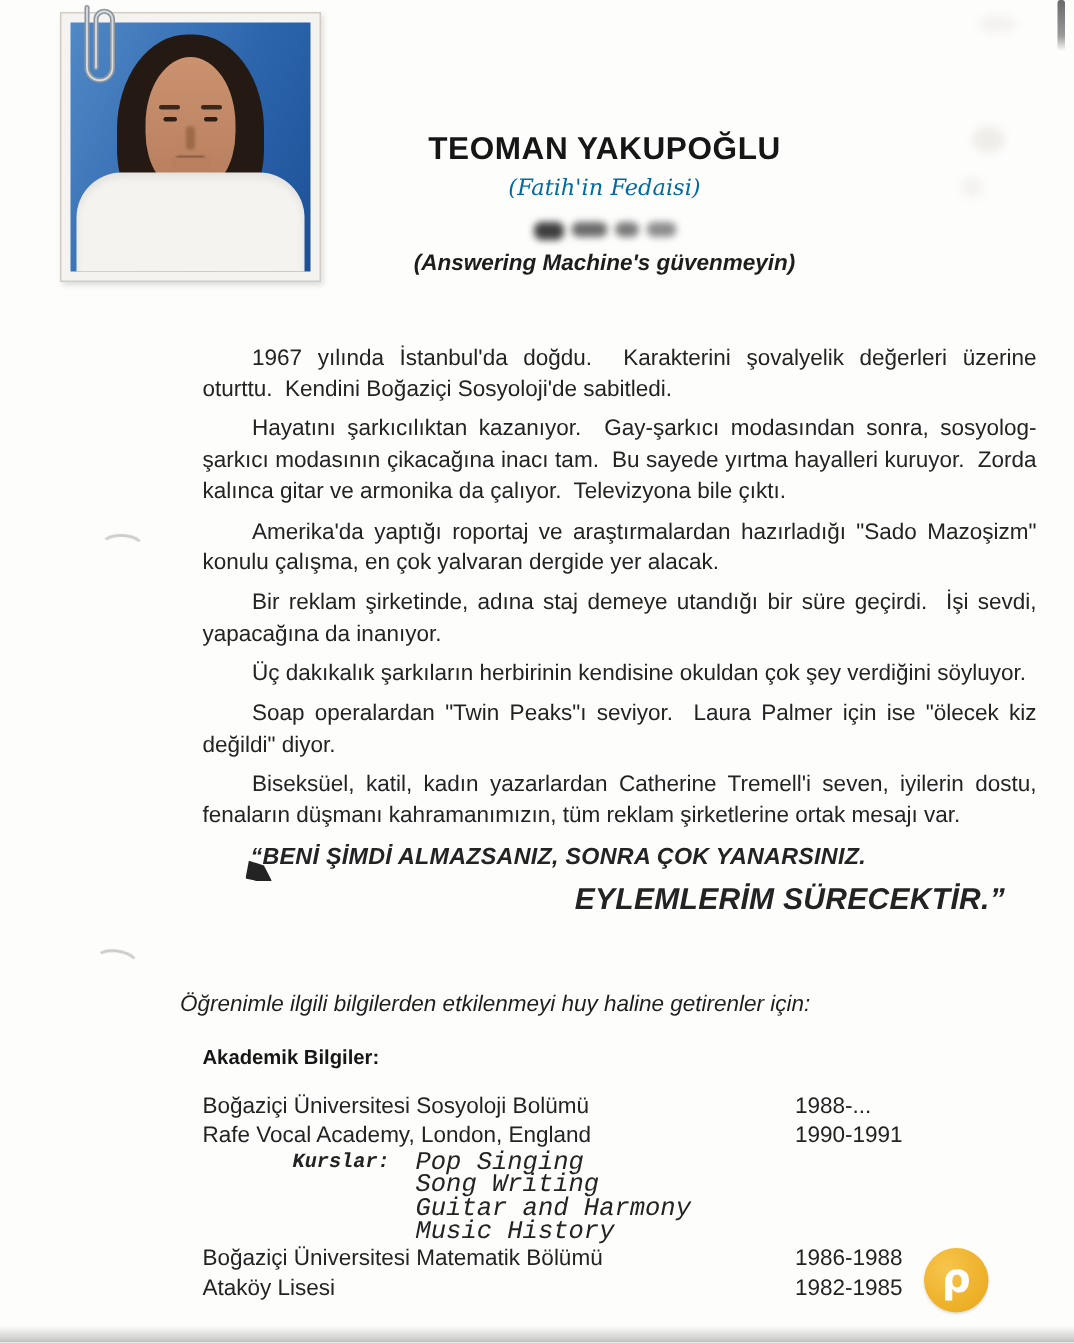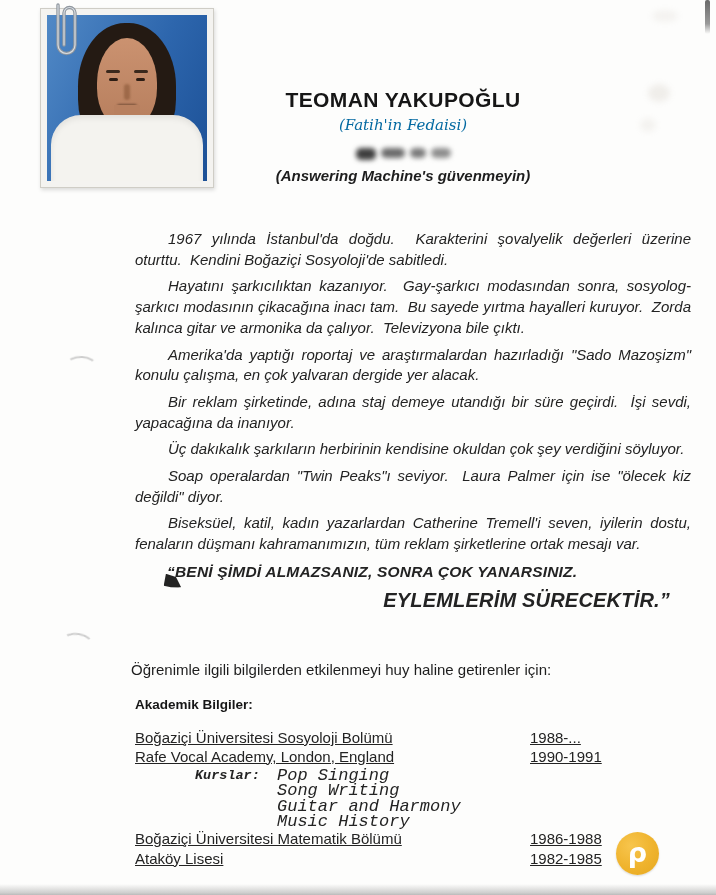--- a/index.html
+++ b/index.html
@@ -52,37 +52,37 @@
   .phone-smudge { display:flex; justify-content:center; gap:5px; margin-top:14px; height:12px; }
   .phone-smudge i { display:block; border-radius:5px; filter:blur(2.5px); }
   .phone-smudge .b1 { width:20px; height:12px; background:#3f3f3f; }
   .phone-smudge .b2 { width:24px; height:10px; background:#6b6b6b; }
   .phone-smudge .b3 { width:16px; height:10px; background:#7a7a7a; }
   .phone-smudge .b4 { width:20px; height:10px; background:#8d8d8d; }
   .answer-note { font-style:italic; font-weight:bold; font-size:15px; margin-top:7px; color:#1d1d1d; }
 
   
   .bio { position:absolute; left:135px; top:229px; width:556px; font-size:15px; line-height:20.7px; text-align:justify; }
-  .bio p { margin:0 0 6px; text-indent:33px; white-space:pre-wrap;font-style:italic; }
+  .bio p { margin:0 0 6px; text-indent:33px; white-space:pre-wrap; }
 
   
   .quote { position:absolute; left:135px; top:563px; width:556px;font-style:italic; }
   .q1 { font-weight:bold; font-size:15.5px; padding-left:32px; letter-spacing:.2px; }
   .q2 { font-weight:bold; font-size:20px; text-align:right; padding-right:21px; margin-top:8px; letter-spacing:.2px; }
   .ink-blot {
     position:absolute; left:28px; top:10px; width:17px; height:16px;
     background:#101010; opacity:.92; transform:rotate(-10deg);
     clip-path:polygon(25% 0, 80% 30%, 100% 100%, 40% 88%, 0 70%);
   }
 
   
-  .edu-intro { position:absolute; left:131px; top:661px; width:556px; font-size:15px; color:#1e1e1e; }
+  .edu-intro { position:absolute; left:120px; top:661px; width:556px; font-style:italic; font-size:15px; color:#1e1e1e; }
   .academic { position:absolute; left:135px; top:697px; width:556px; }
   .acad-heading { font-weight:bold; font-size:13.5px; margin-bottom:17px; color:#161616; }
-  .edu-row { display:flex; font-size:15px; line-height:18.6px;text-decoration:underline; }
+  .edu-row { display:flex; font-size:15px; line-height:18.6px; }
   .edu-row.tall { line-height:19.6px; }
   .edu-school { width:395px; }
   .kurslar { display:flex; margin-left:60px; margin-top:2px;font-family:Liberation Mono, monospace; }
   .kurslar-label { width:82px; font-weight:bold; font-style:italic; font-size:13.5px; }
   .course { font-style:italic; font-size:17px; line-height:15.3px; }
 
   
   .watermark {
     position:absolute; left:616px; top:832px; width:43px; height:43px;
     border-radius:50%;

